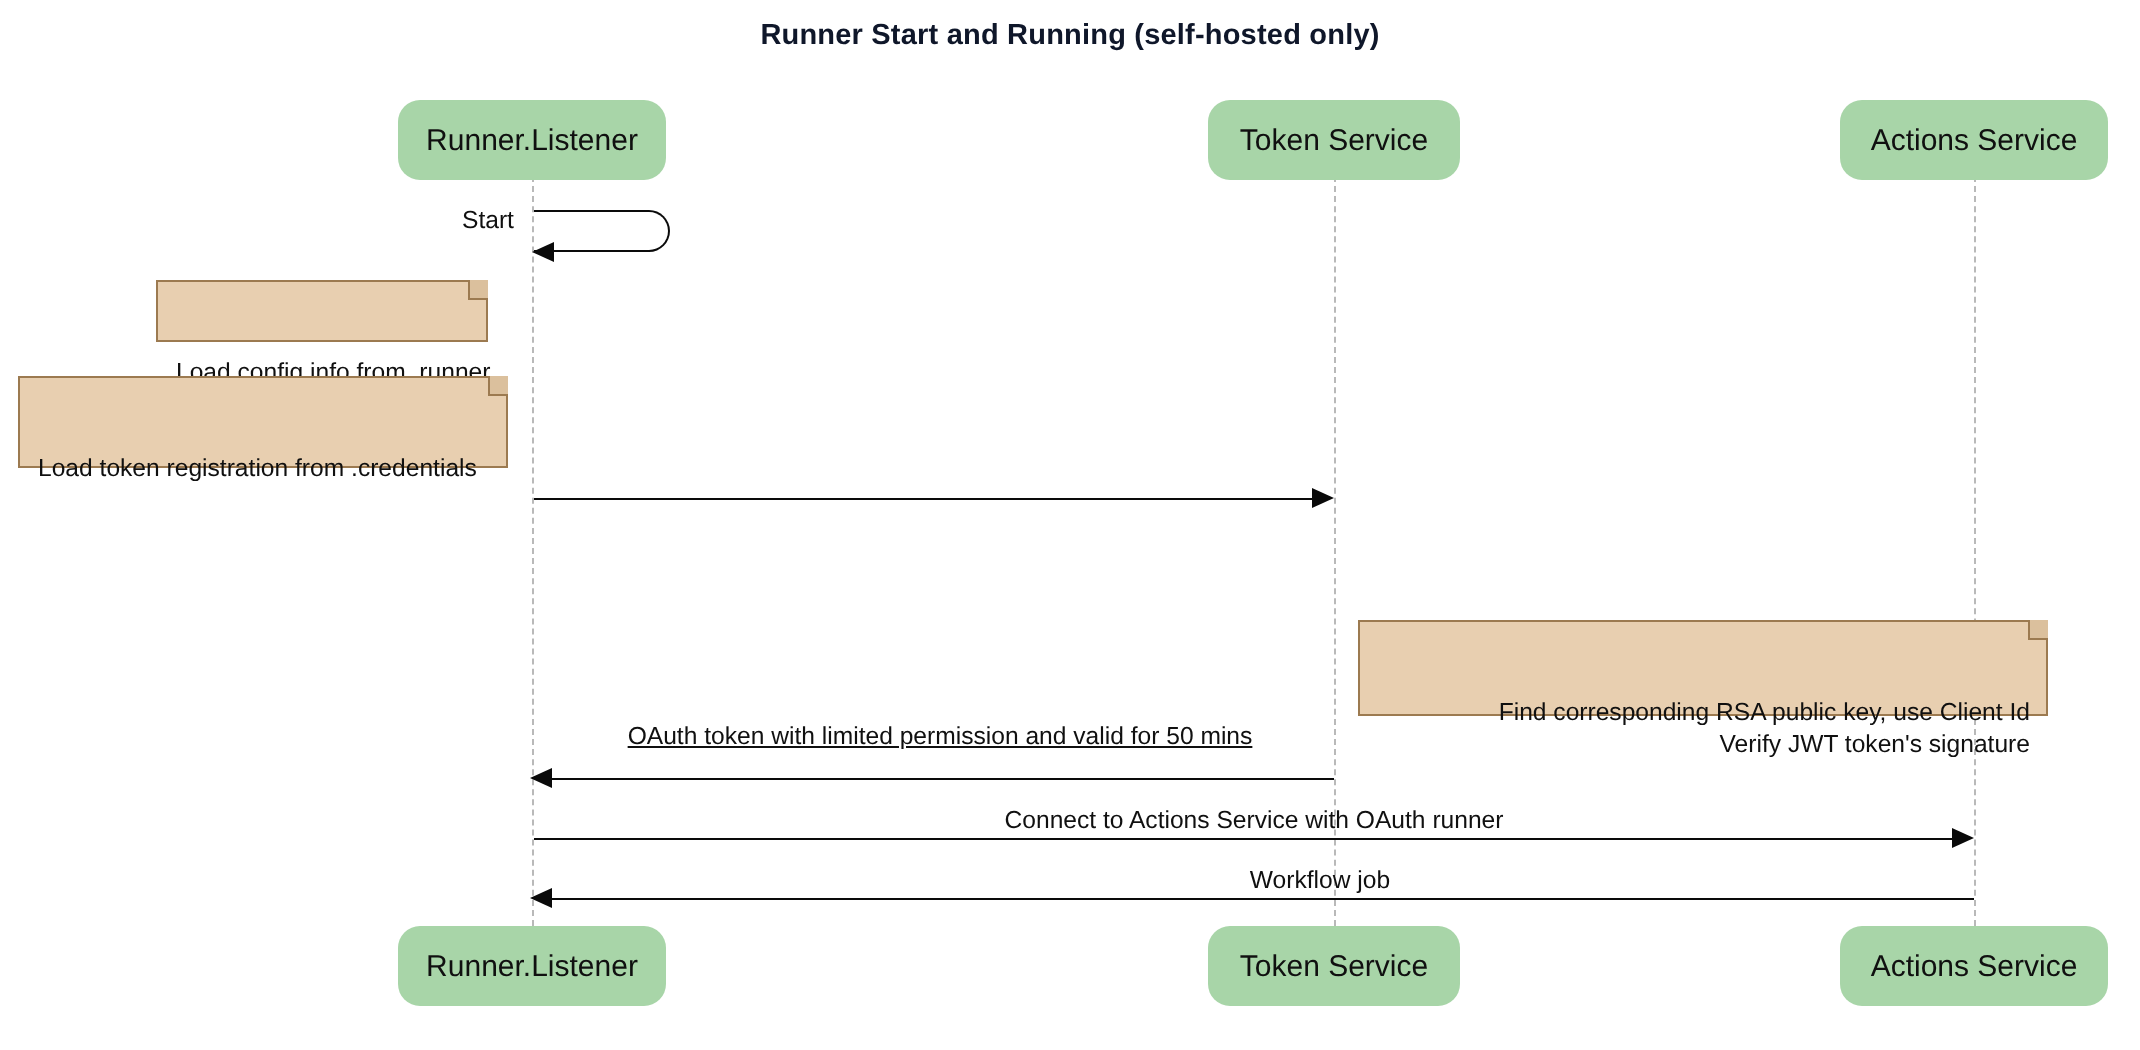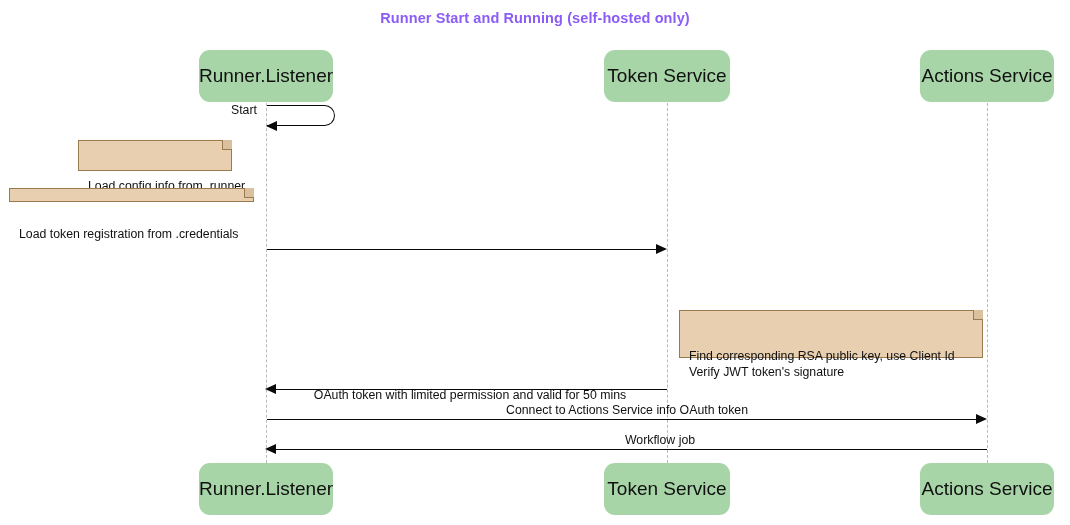--- a/index.html
+++ b/index.html
@@ -22,42 +22,42 @@
 
   
   .diagram-title {
     position: absolute;
     left: 0;
     top: 10px;
     width: 1070px;
     text-align: center;
     font-size: 14.5px;
     font-weight: bold;
-    color: #8b5cf6;
+    color: #0f172a;
     letter-spacing: 0.1px;
     white-space: nowrap;
   }
 
   
   .lifeline {
     position: absolute;
     width: 0;
     border-left: 1.5px dashed #b9b9b9;
   }
 
   
   .participant {
     position: absolute;
-    height: 52px;
+    height: 40px;
     border-radius: 11px;
     background: #a8d5a8;
     display: flex;
     align-items: center;
     justify-content: center;
-    font-size: 19px;
+    font-size: 15px;
     color: #101010;
     white-space: nowrap;
     box-sizing: border-box;
   }
 
   
   .note {
     position: absolute;
     background: #e8cfb0;
     border: 1px solid #9c7a50;
@@ -155,42 +155,42 @@
     <span>Actions Service</span>
   </div>
 
   <div class="self-loop" style="left:267px; top:105px; width:68px; height:21px;"></div>
   <div class="arrowhead left" style="left:266px; top:121px;"></div>
   <div class="msg-label" style="left:231px; top:103px;">Start</div>
 
   <div class="msg-line" style="left:267px; top:249px; width:392px;"></div>
   <div class="arrowhead right" style="left:656px; top:244px;"></div>
 
-  <div class="note" style="left:78px; top:140px; width:154px; height:31px;text-align:center;">
+  <div class="note" style="left:78px; top:140px; width:166px; height:31px;text-align:center;">
     <span class="note-text">Load config info from .runner</span>
     <span class="fold"></span>
   </div>
 
-  <div class="note" style="left:9px; top:188px; width:245px; height:14px;">
+  <div class="note" style="left:9px; top:188px; width:245px; height:46px;">
     <span class="note-text">Load token registration from .credentials</span>
     <span class="fold"></span>
   </div>
 
 
-  <div class="note" style="left:679px; top:310px; width:304px; height:48px;">
+  <div class="note" style="left:679px; top:310px; width:345px; height:48px;text-align:right;">
     <span class="note-text">Find corresponding RSA public key, use Client Id
 Verify JWT token's signature</span>
     <span class="fold"></span>
   </div>
 
   <div class="msg-line" style="left:274px; top:389px; width:393px;"></div>
   <div class="arrowhead left" style="left:265px; top:384px;"></div>
-  <div class="msg-label centered" style="left:470px; top:388px;">OAuth token with limited permission and valid for 50 mins</div>
+  <div class="msg-label centered" style="left:470px; top:361px;text-decoration:underline;">OAuth token with limited permission and valid for 50 mins</div>
 
   <div class="msg-line" style="left:267px; top:419px; width:712px;"></div>
   <div class="arrowhead right" style="left:976px; top:414px;"></div>
-  <div class="msg-label centered" style="left:627px; top:403px;">Connect to Actions Service info OAuth token</div>
+  <div class="msg-label centered" style="left:627px; top:403px;">Connect to Actions Service with OAuth runner</div>
 
   <div class="msg-line" style="left:274px; top:449px; width:713px;"></div>
   <div class="arrowhead left" style="left:265px; top:444px;"></div>
   <div class="msg-label centered" style="left:628px; top:433px;margin-left:32px;">Workflow job</div>
 
 </div>
 
 </body></html>

